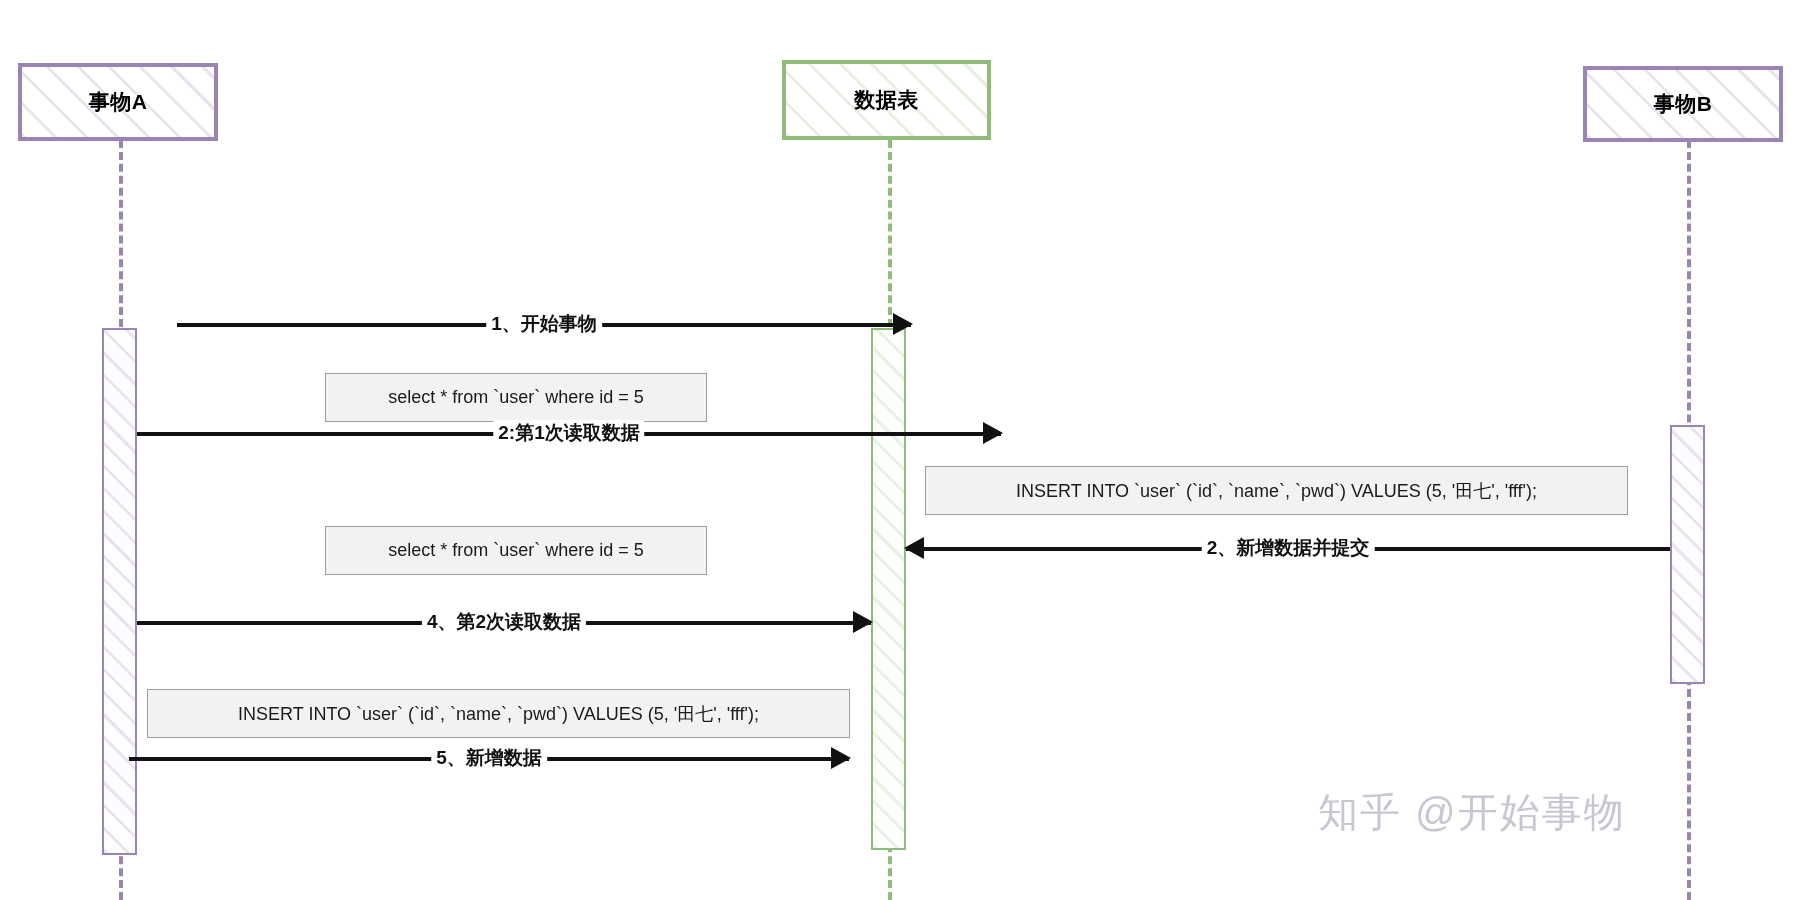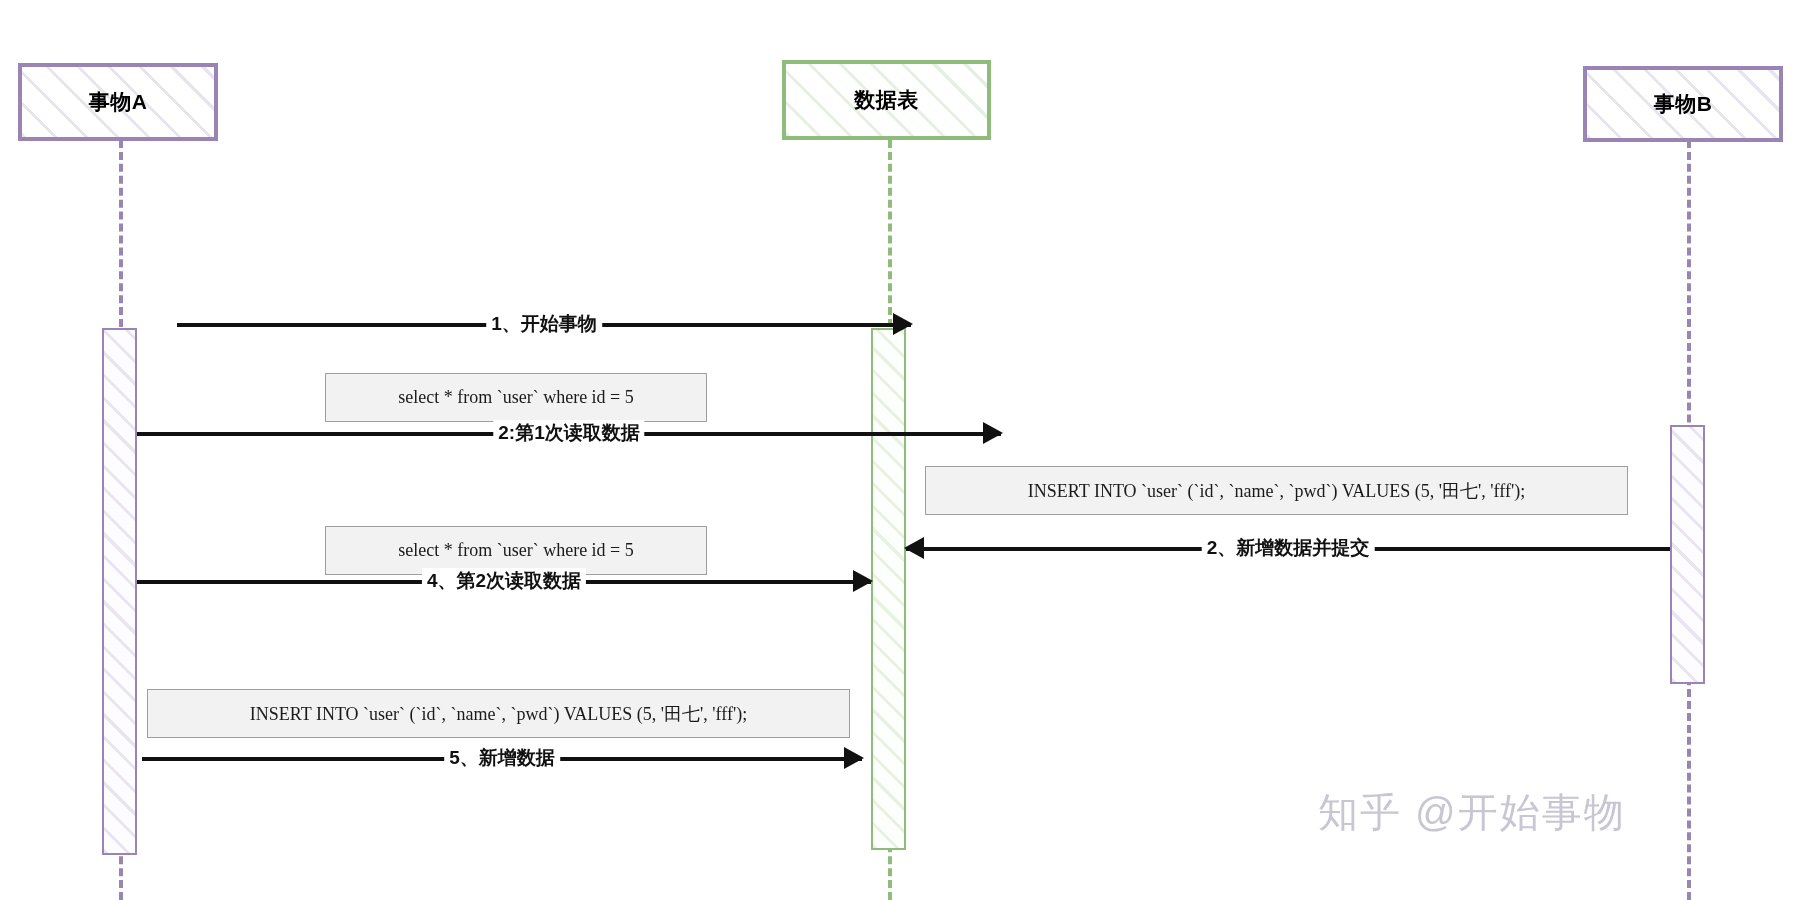--- a/index.html
+++ b/index.html
@@ -75,21 +75,21 @@
     position:absolute;top:0;left:50%;transform:translateX(-50%);
     background:#ffffff;padding:0 5px;
     font-size:19px;font-weight:bold;color:#111;line-height:26px;white-space:nowrap;
   }
 
   
   .note{
     position:absolute;box-sizing:border-box;
     border:1px solid #9e9e9e;background:#f2f2f2;
     display:flex;align-items:center;justify-content:center;
-    font-size:18px;color:#1a1a1a;white-space:nowrap;padding:12px 14px;font-family:Liberation Serif, serif;
+    font-size:18px;color:#1a1a1a;white-space:nowrap;padding:12px 14px;
   }
 
   
   .watermark{
     position:absolute;
     font-size:40px;color:#c9c6d4;font-weight:500;white-space:nowrap;
     letter-spacing:2px;
   }
 </style>
 </head>
@@ -140,31 +140,31 @@
   <div class="msg left" style="left:906px;top:535px;width:764px;">
     <div class="line"></div>
     <div class="head"></div>
     <div class="label">2、新增数据并提交</div>
   </div>
 
   <div class="note" style="left:325px;top:526px;width:382px;height:49px;">
     <span>select *  from `user` where id = 5</span>
   </div>
 
-  <div class="msg right" style="left:137px;top:568px;width:734px;">
+  <div class="msg right" style="left:137px;top:609px;width:734px;">
     <div class="line"></div>
     <div class="head"></div>
     <div class="label">4、第2次读取数据</div>
   </div>
 
   <div class="note" style="left:147px;top:689px;width:703px;height:49px;">
     <span>INSERT INTO `user` (`id`, `name`, `pwd`) VALUES (5, '田七', 'fff');</span>
   </div>
 
-  <div class="msg right" style="left:142px;top:745px;width:720px;">
+  <div class="msg right" style="left:129px;top:745px;width:720px;">
     <div class="line"></div>
     <div class="head"></div>
     <div class="label">5、新增数据</div>
   </div>
 
 
   <div class="watermark" style="left:1318px;top:785px;">
     <span>知乎 @开始事物</span>
   </div>
 

